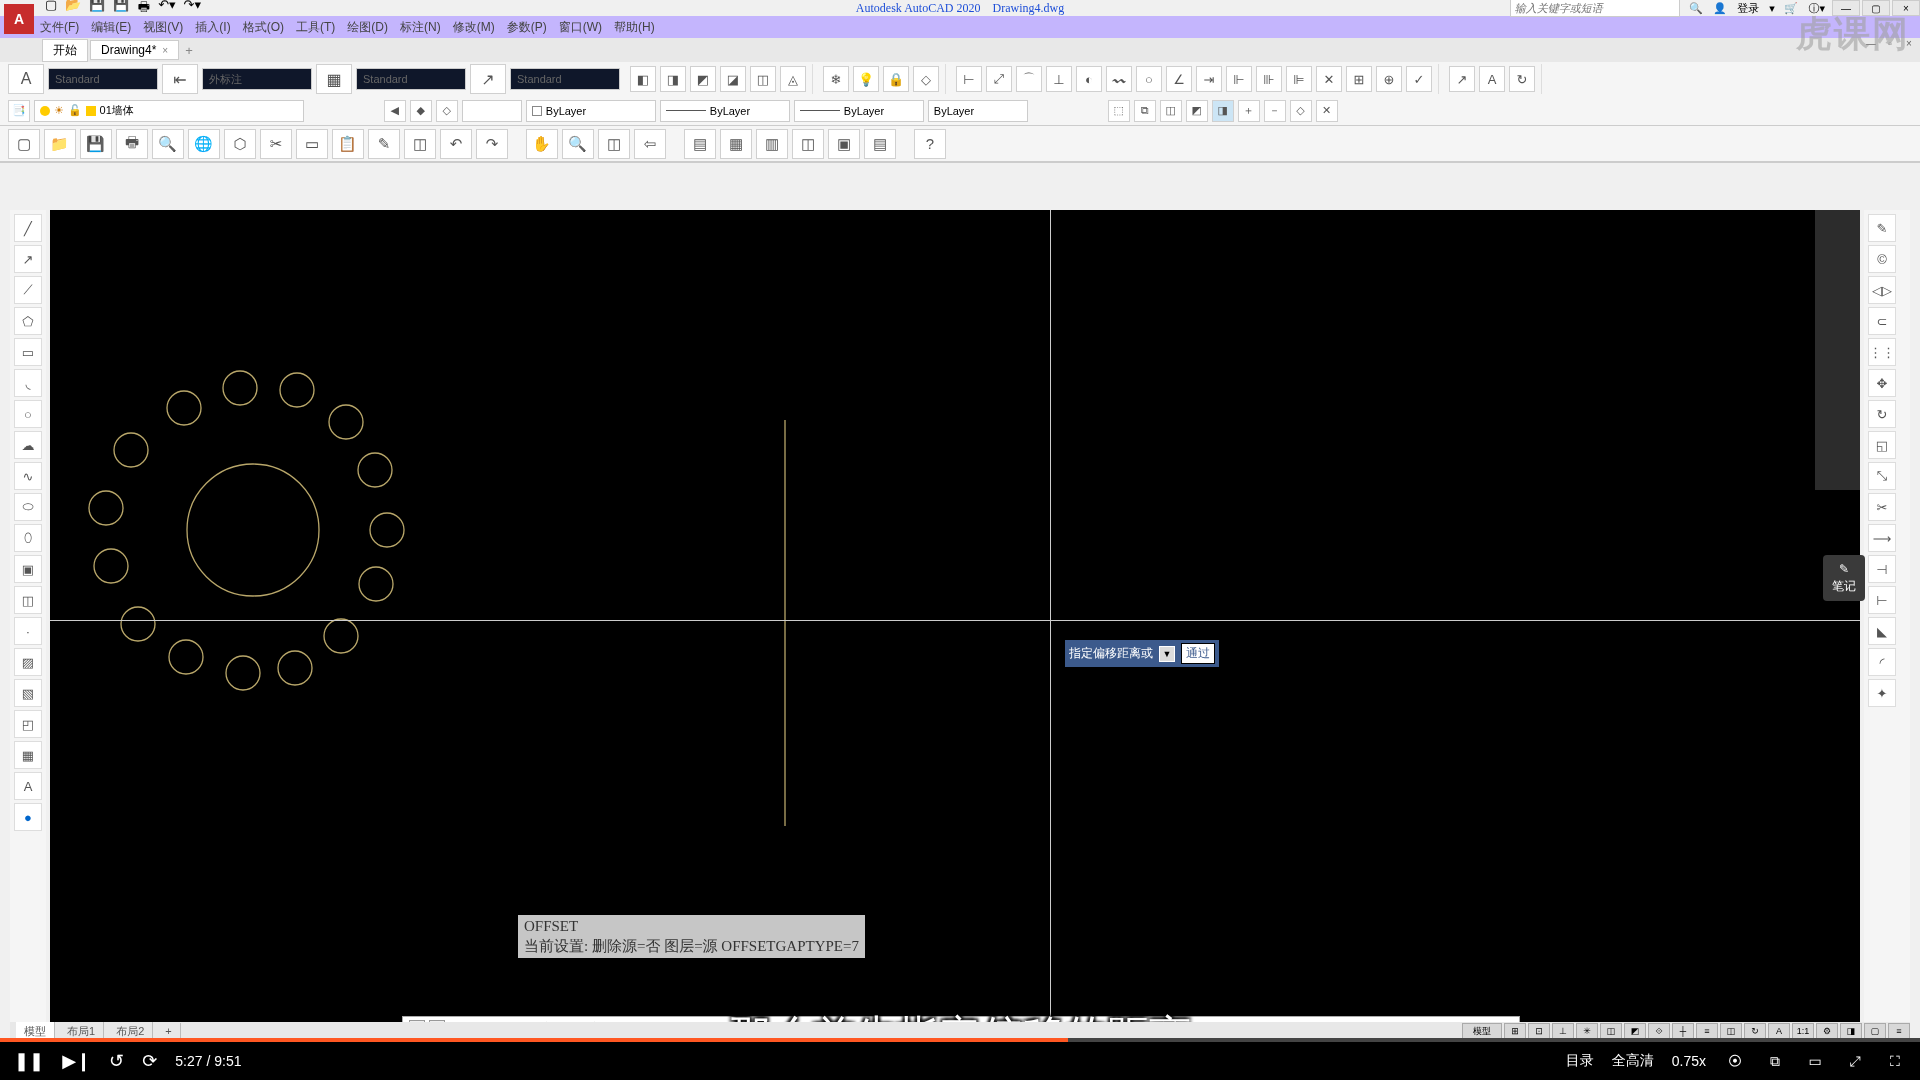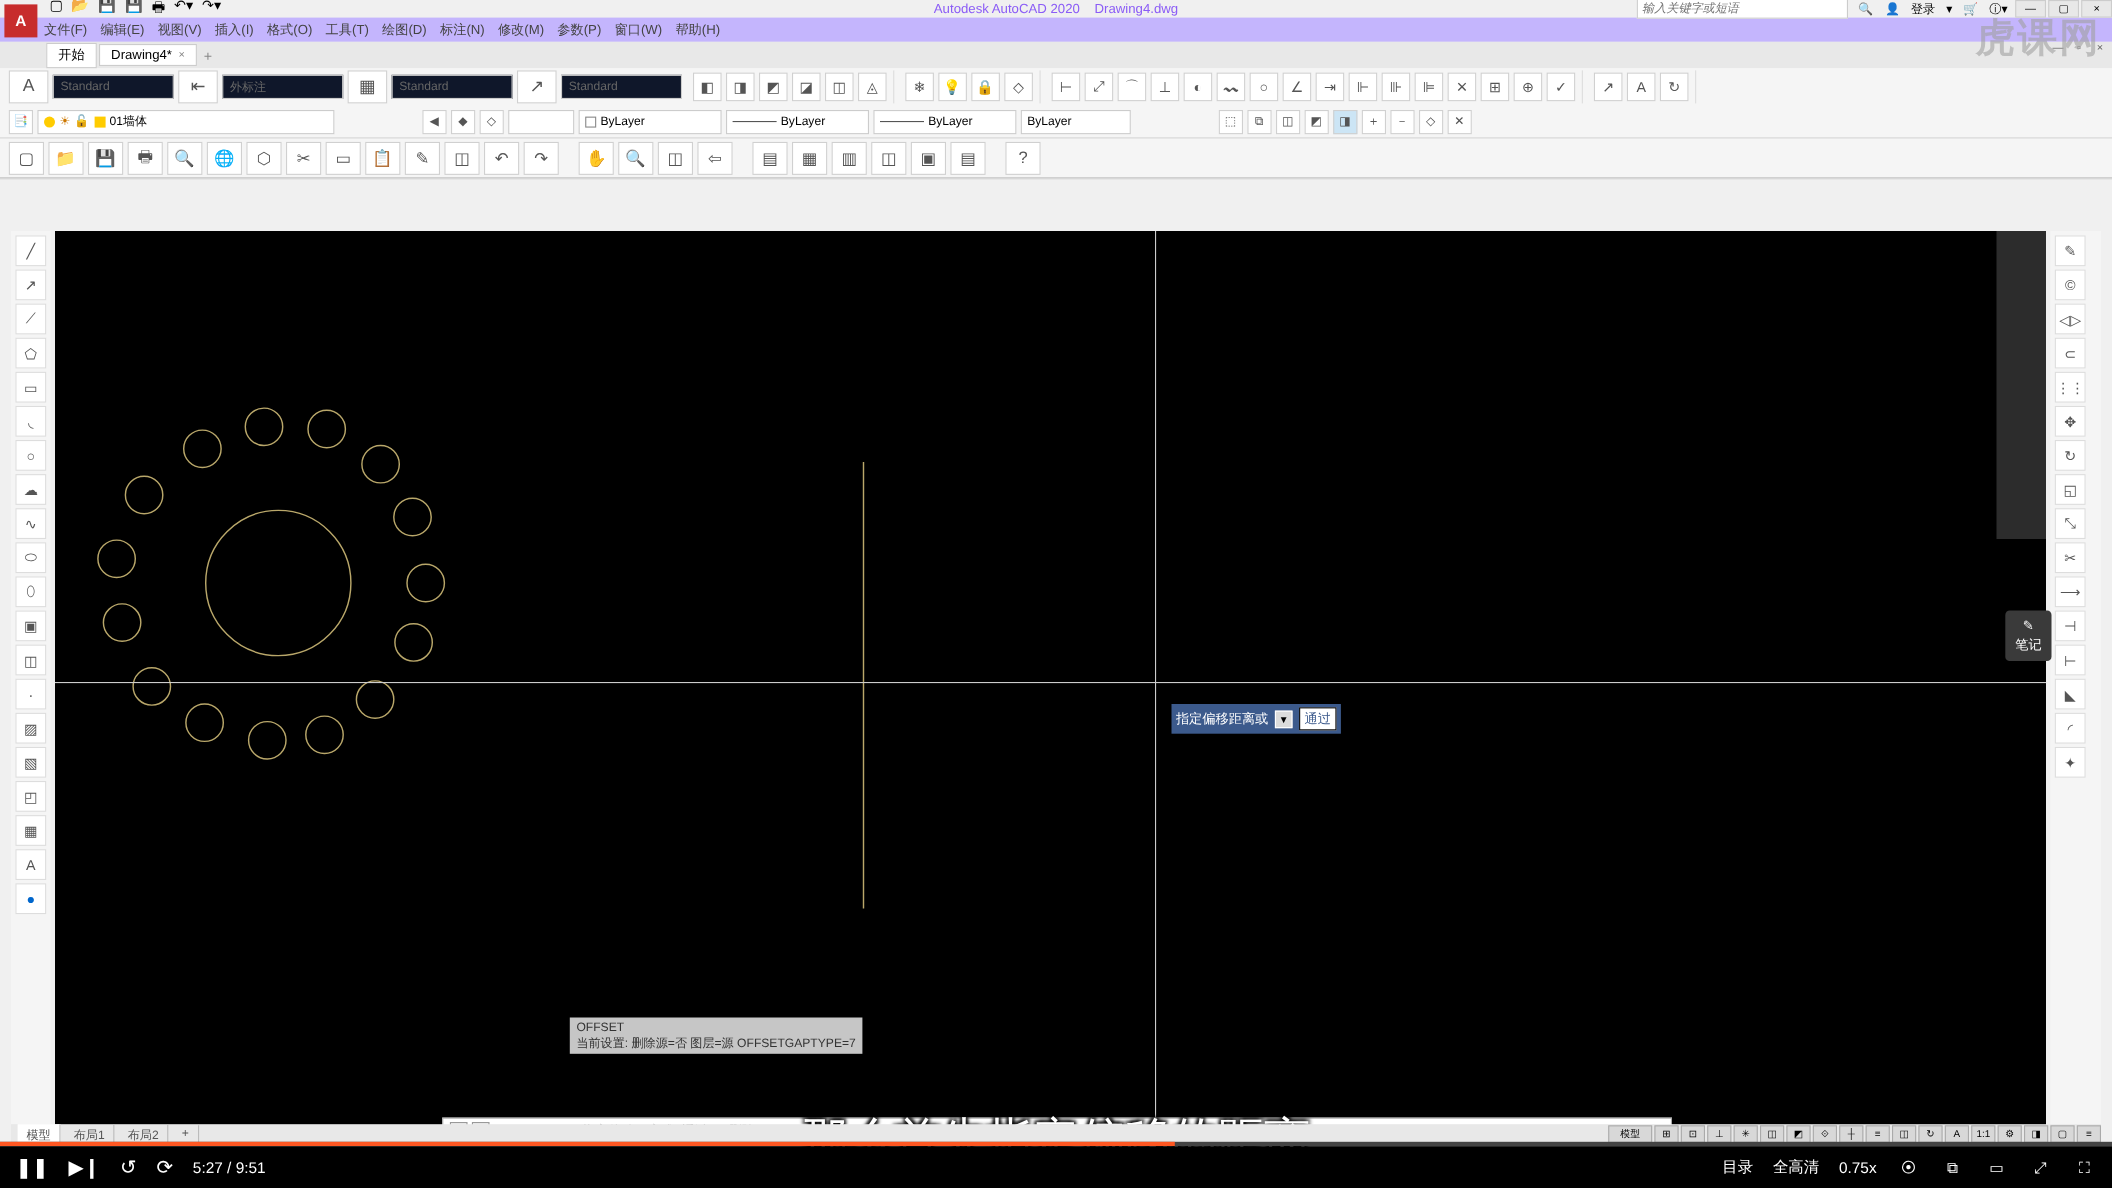--- a/index.html
+++ b/index.html
@@ -3,23 +3,23 @@
 <meta charset="utf-8">
 <style>
   * { margin: 0; padding: 0; box-sizing: border-box; }
   body { font-family: "Microsoft YaHei", Arial, sans-serif; background: #f0f0f0; width: 1920px; height: 1080px; overflow: hidden; position: relative; }
   
   
   .titlebar { height: 16px; background: #f0f0f0; display: flex; align-items: center; padding: 0 5px; font-size: 11px; }
   .titlebar .logo { width: 30px; height: 30px; background: #c72c2c; margin-right: 5px; display: flex; align-items: center; justify-content: center; color: #fff; font-weight: bold; font-size: 14px; position: absolute; top: 4px; left: 4px; z-index: 10; }
   .titlebar .qa { display: flex; gap: 8px; margin-left: 40px; }
   .titlebar .qa span { cursor: pointer; font-size: 13px; }
-  .titlebar .center { position: absolute; left: 50%; transform: translateX(-50%); font-size: 12px; color: #8b5cf6; }
+  .titlebar .center { position: absolute; left: 50%; transform: translateX(-50%); font-size: 12px; color: #1d4ed8; font-family: Liberation Serif, serif; }
   .titlebar .right { margin-left: auto; display: flex; gap: 10px; align-items: center; }
-  .titlebar .search { width: 192px; height: 18px; border: 1px solid #ccc; font-size: 11px; padding: 0 4px; font-style: italic; color: #999; margin-left: 42px; }
+  .titlebar .search { width: 170px; height: 18px; border: 1px solid #ccc; font-size: 11px; padding: 0 4px; font-style: italic; color: #999; margin-left: 42px; }
   
   
   .menubar { height: 22px; background: #c4b5fd; display: flex; align-items: center; padding-left: 40px; font-size: 12px; gap: 12px; color: #444; }
   .menubar span { cursor: pointer; }
   
   
   .doctabs { height: 24px; background: #e8e8e8; display: flex; align-items: center; font-size: 12px; padding-left: 40px; }
   .doctab { background: #fff; border: 1px solid #ccc; padding: 2px 10px; display: flex; align-items: center; gap: 6px; margin-left: 2px; }
   .doctab.start { background: #ffffff; }
   .doctab .close { color: #888; font-size: 10px; }
@@ -55,21 +55,21 @@
   
   
   .drawing-svg { position: absolute; top: 0; left: 0; width: 100%; height: 100%; }
   
   
   .dyninput { position: absolute; top: 430px; left: 1015px; background: #3c5a8c; color: #fff; font-size: 12px; padding: 3px 4px; display: flex; gap: 6px; align-items: center; }
   .dyninput .dd { background: #dcdcdc; border: 1px solid #fff; width: 16px; height: 16px; font-size: 9px; display: flex; align-items: center; justify-content: center; color: #000; }
   .dyninput .field { background: #fff; color: #3c5a8c; padding: 1px 4px; border: 1px solid #000; }
   
   
-  .cmd-hist { position: absolute; bottom: 67px; left: 468px; font-size: 11px; background: rgba(220,220,220,0.9); color: #333; padding: 2px 6px; line-height: 1.3; }
+  .cmd-hist { position: absolute; bottom: 67px; left: 468px; font-size: 15px; background: rgba(220,220,220,0.9); color: #333; padding: 2px 6px; line-height: 1.3; font-family: Liberation Serif, serif; }
   .cmd-line { position: absolute; bottom: 40px; left: 402px; right: 400px; height: 24px; background: #fff; border: 1px solid #aaa; display: flex; align-items: center; padding: 0 6px; font-size: 12px; color: #555; }
   .cmd-line .closebtn { width: 16px; height: 16px; border: 1px solid #999; margin-right: 4px; font-size: 10px; text-align: center; background: #eee; }
   .cmd-line .arrow { margin: 0 6px; font-size: 14px; }
   
   
   .subtitle { position: absolute; bottom: 16px; left: 50%; transform: translateX(-50%); font-size: 42px; color: #fff; text-shadow: 2px 2px 3px rgba(0,0,0,0.9), -2px -2px 3px rgba(0,0,0,0.9), 2px -2px 3px rgba(0,0,0,0.9), -2px 2px 3px rgba(0,0,0,0.9); }
   
   
   .viewcube-area { position: absolute; top: 0; right: 0; width: 45px; height: 280px; background: rgba(80,80,80,0.55); }
   

